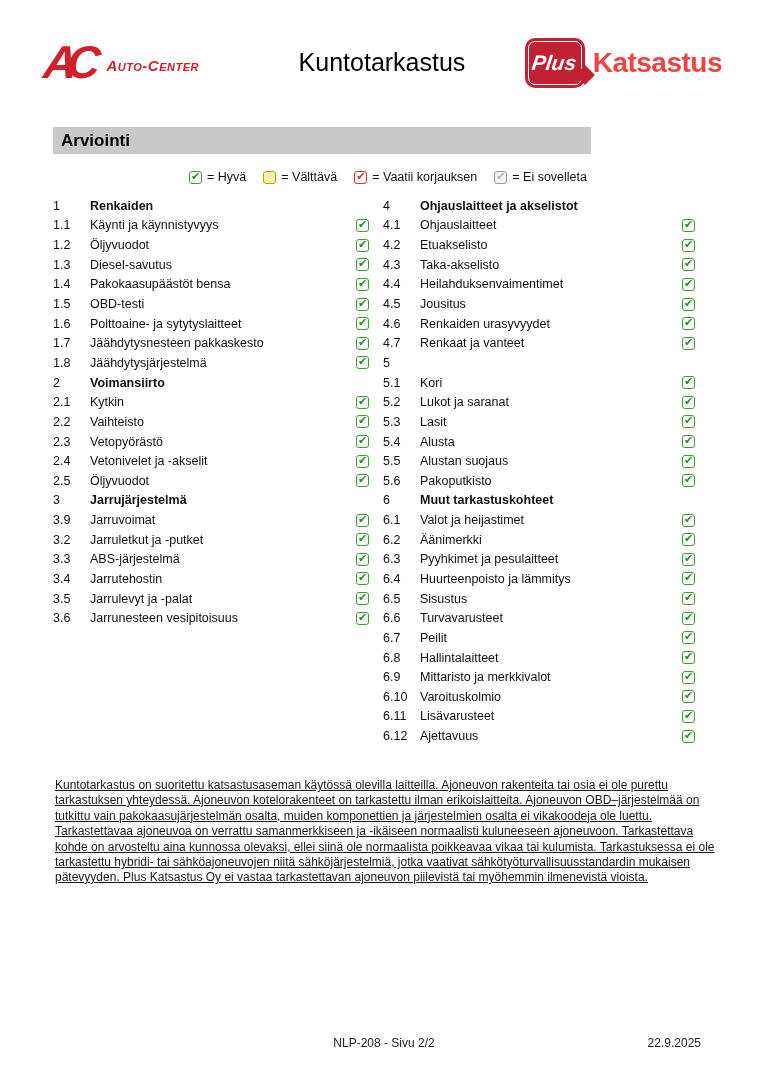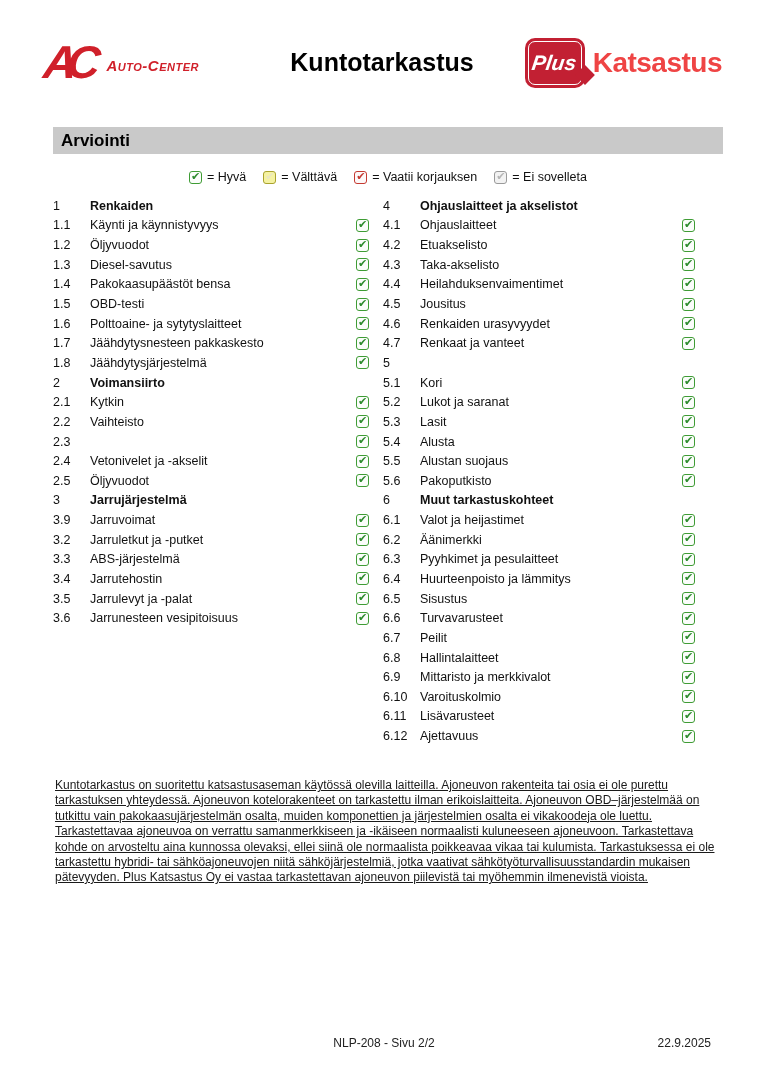--- a/index.html
+++ b/index.html
@@ -13,21 +13,21 @@
   .ac-monogram{
     font-style:italic;font-weight:900;font-size:46px;line-height:44px;
     color:#d0202a;letter-spacing:-10px;padding-right:10px;transform:skewX(-6deg);
   }
   .ac-wordmark{
     font-style:italic;font-weight:900;font-size:15px;color:#d0202a;
     font-variant:small-caps;letter-spacing:.5px;padding-top:6px;
   }
   .page-title{
     position:absolute;left:0;right:0;top:48px;text-align:center;
-    font-size:25px;font-weight:bold;color:#000;
+    font-size:25px;font-weight:normal;color:#000;
   }
   .hdr-right{position:absolute;right:42px;top:38px;display:flex;align-items:center;gap:8px;}
   .plus-badge{
     position:relative;width:60px;height:50px;background:#c22033;border-radius:10px;
     display:flex;align-items:center;justify-content:center;flex:0 0 auto;
   }
   .plus-badge::before{
     content:"";position:absolute;inset:3px;border:1.5px solid #ffffff;border-radius:7px;
   }
   .plus-badge .plus-word{
@@ -35,21 +35,21 @@
     transform:skewX(-8deg);z-index:1;
   }
   .plus-tail{
     position:absolute;right:-7px;bottom:6px;width:14px;height:14px;background:#c22033;
     transform:rotate(45deg);z-index:0;
   }
   .katsastus-word{font-size:28px;font-weight:bold;color:#ef4444;letter-spacing:-0.5px;}
 
   
   .section-bar{
-    position:absolute;left:53px;top:127px;width:670px;height:27px;background:#c9c9c9;
+    position:absolute;left:53px;top:127px;width:538px;height:27px;background:#c9c9c9;
     display:flex;align-items:center;box-sizing:border-box;padding-left:8px;
     font-size:17px;font-weight:bold;color:#000;
   }
 
   
   .legend{
     position:absolute;left:53px;top:170px;width:670px;display:flex;justify-content:center;
     gap:17px;font-size:12.5px;align-items:center;
   }
   .legend-item{display:flex;align-items:center;gap:5px;}
@@ -82,21 +82,21 @@
 
   
   .disclaimer{
     position:absolute;left:55px;top:778px;width:662px;
     font-size:12px;line-height:15.4px;color:#1a1a1a;text-decoration:underline;
   }
 
   
   .footer{position:absolute;left:53px;right:49px;top:1036px;height:18px;font-size:12px;color:#222;}
   .footer .page-num{position:absolute;left:0;right:0;text-align:center;}
-  .footer .date{position:absolute;right:4px;text-align:center;}
+  .footer .date{position:absolute;right:14px;text-align:center;}
 </style>
 </head>
 <body>
 
 <div class="page">
 
   <div class="hdr-left">
     <span class="ac-monogram">AC</span>
     <span class="ac-wordmark">Auto-Center</span>
   </div>
@@ -217,20 +217,21 @@
         </div>
         <div class="row">
           <span class="num">2.2</span>
           <span class="lbl">Vaihteisto</span>
           <span class="cb cb-good">
             <span class="ck">✔</span>
           </span>
         </div>
         <div class="row">
           <span class="num">2.3</span>
+          <span class="lbl">Vetopyörästö</span>
           <span class="cb cb-good">
             <span class="ck">✔</span>
           </span>
         </div>
         <div class="row">
           <span class="num">2.4</span>
           <span class="lbl">Vetonivelet ja -akselit</span>
           <span class="cb cb-good">
             <span class="ck">✔</span>
           </span>

